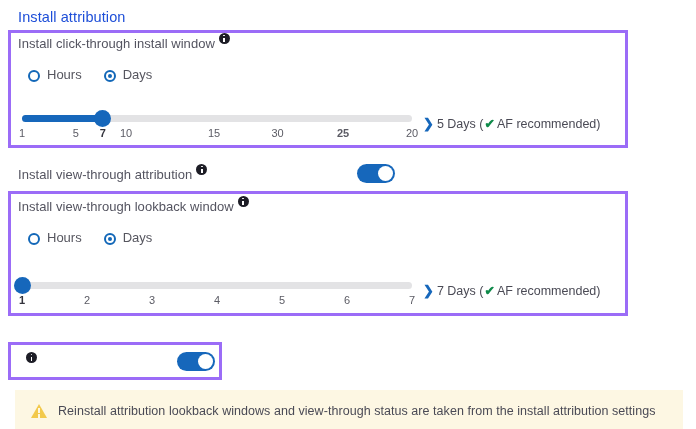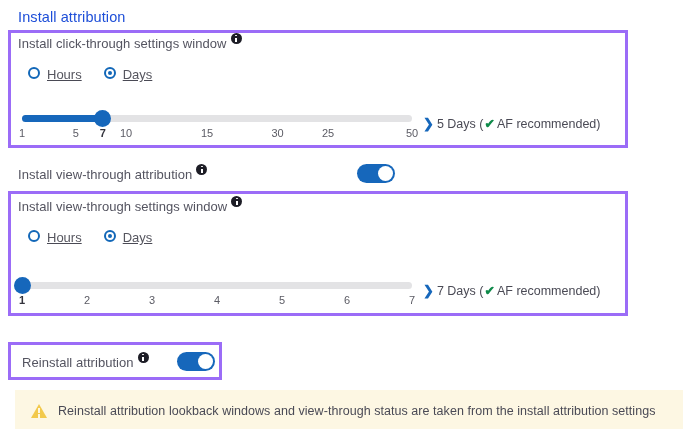--- a/index.html
+++ b/index.html
@@ -68,24 +68,23 @@
     position: absolute;
     left: 4.6px; top: 4.6px;
     width: 1.8px; height: 4.2px;
     background: #fff;
   }
 
   
   .radio-group { position: absolute; display: flex; align-items: center; }
   .radio-item {
     display: flex;
-    align-items: flex-start;
+    align-items: flex-end;
     margin-right: 22px;
     cursor: pointer;
-    text-decoration: underline;
   }
   .radio-mark {
     width: 12px; height: 12px;
     border-radius: 50%;
     border: 2px solid #1267b8;
     box-sizing: border-box;
     background: #fff;
     position: relative;
     margin-right: 7px;
     flex: none;
@@ -210,21 +209,21 @@
   }
 </style>
 </head>
 <body>
 
 <div class="page-title">Install attribution</div>
 
 <div class="hl-box" id="box-click"></div>
 
 <div class="field-label" style="left:18px; top:36px;">
-  <span>Install click-through settings window</span><span class="info-icon"></span>
+  <span>Install click-through install window</span><span class="info-icon"></span>
 </div>
 
 <div class="radio-group" style="left:28px; top:67px;">
   <div class="radio-item">
     <span class="radio-mark"></span>
     <span class="radio-text">Hours</span>
   </div>
   <div class="radio-item checked">
     <span class="radio-mark"></span>
     <span class="radio-text">Days</span>
@@ -233,45 +232,45 @@
 
 <div class="slider-wrap" style="left:22px; top:115px; width:390px;">
   <div class="slider-track" style="width:390px;"></div>
   <div class="slider-fill" id="ct-fill" style="width: 80.6897px;"></div>
   <div class="slider-thumb" id="ct-thumb" style="left: 80.6897px;"></div>
   <div id="ct-ticks">
       <div class="tick" style="left: 0px; top: 12px;">1</div>
       <div class="tick" style="left: 53.7931px; top: 12px;">5</div>
       <div class="tick current" style="left: 80.6897px; top: 12px;">7</div>
       <div class="tick" style="left: 104px; top: 12px;">10</div>
-      <div class="tick" style="left: 185px; top: 12px;">15</div>
+      <div class="tick" style="left: 192px; top: 12px;">15</div>
       <div class="tick" style="left: 255.517px; top: 12px;">30</div>
-      <div class="tick" style="left: 306px; top: 12px;">25</div>
-      <div class="tick" style="left: 390px; top: 12px;">50</div>
+      <div class="tick" style="left: 321px; top: 12px; font-weight: bold;">25</div>
+      <div class="tick" style="left: 390px; top: 12px;">20</div>
     </div>
 </div>
 
 <div class="readout" style="left:423px; top:116px;">
   <span class="chev">❯</span>
   <span>5 Days (</span>
   <span class="check">✔</span>
   <span> AF recommended)</span>
 </div>
 
 <div class="field-label" style="left:18px; top:167px;">
   <span>Install view-through attribution</span><span class="info-icon"></span>
 </div>
 <div class="toggle" style="left:357px; top:164px;">
   <div class="knob"></div>
 </div>
 
 <div class="hl-box" id="box-view"></div>
 
 <div class="field-label" style="left:18px; top:199px;">
-  <span>Install view-through settings window</span><span class="info-icon"></span>
+  <span>Install view-through lookback window</span><span class="info-icon"></span>
 </div>
 
 <div class="radio-group" style="left:28px; top:230px;">
   <div class="radio-item">
     <span class="radio-mark"></span>
     <span class="radio-text">Hours</span>
   </div>
   <div class="radio-item checked">
     <span class="radio-mark"></span>
     <span class="radio-text">Days</span>
@@ -296,21 +295,21 @@
 <div class="readout" style="left:423px; top:283px;">
   <span class="chev">❯</span>
   <span>7 Days (</span>
   <span class="check">✔</span>
   <span> AF recommended)</span>
 </div>
 
 <div class="hl-box" id="box-reinst"></div>
 
 <div class="field-label" style="left:22px; top:355px;">
-  <span>Reinstall attribution</span><span class="info-icon"></span>
+  <span class="info-icon"></span>
 </div>
 <div class="toggle" style="left:177px; top:352px;">
   <div class="knob"></div>
 </div>
 
 <div id="warn-banner">
   <div class="warn-icon"></div>
   <div class="warn-text">Reinstall attribution lookback windows and view-through status are taken from the install attribution settings</div>
 </div>
 

